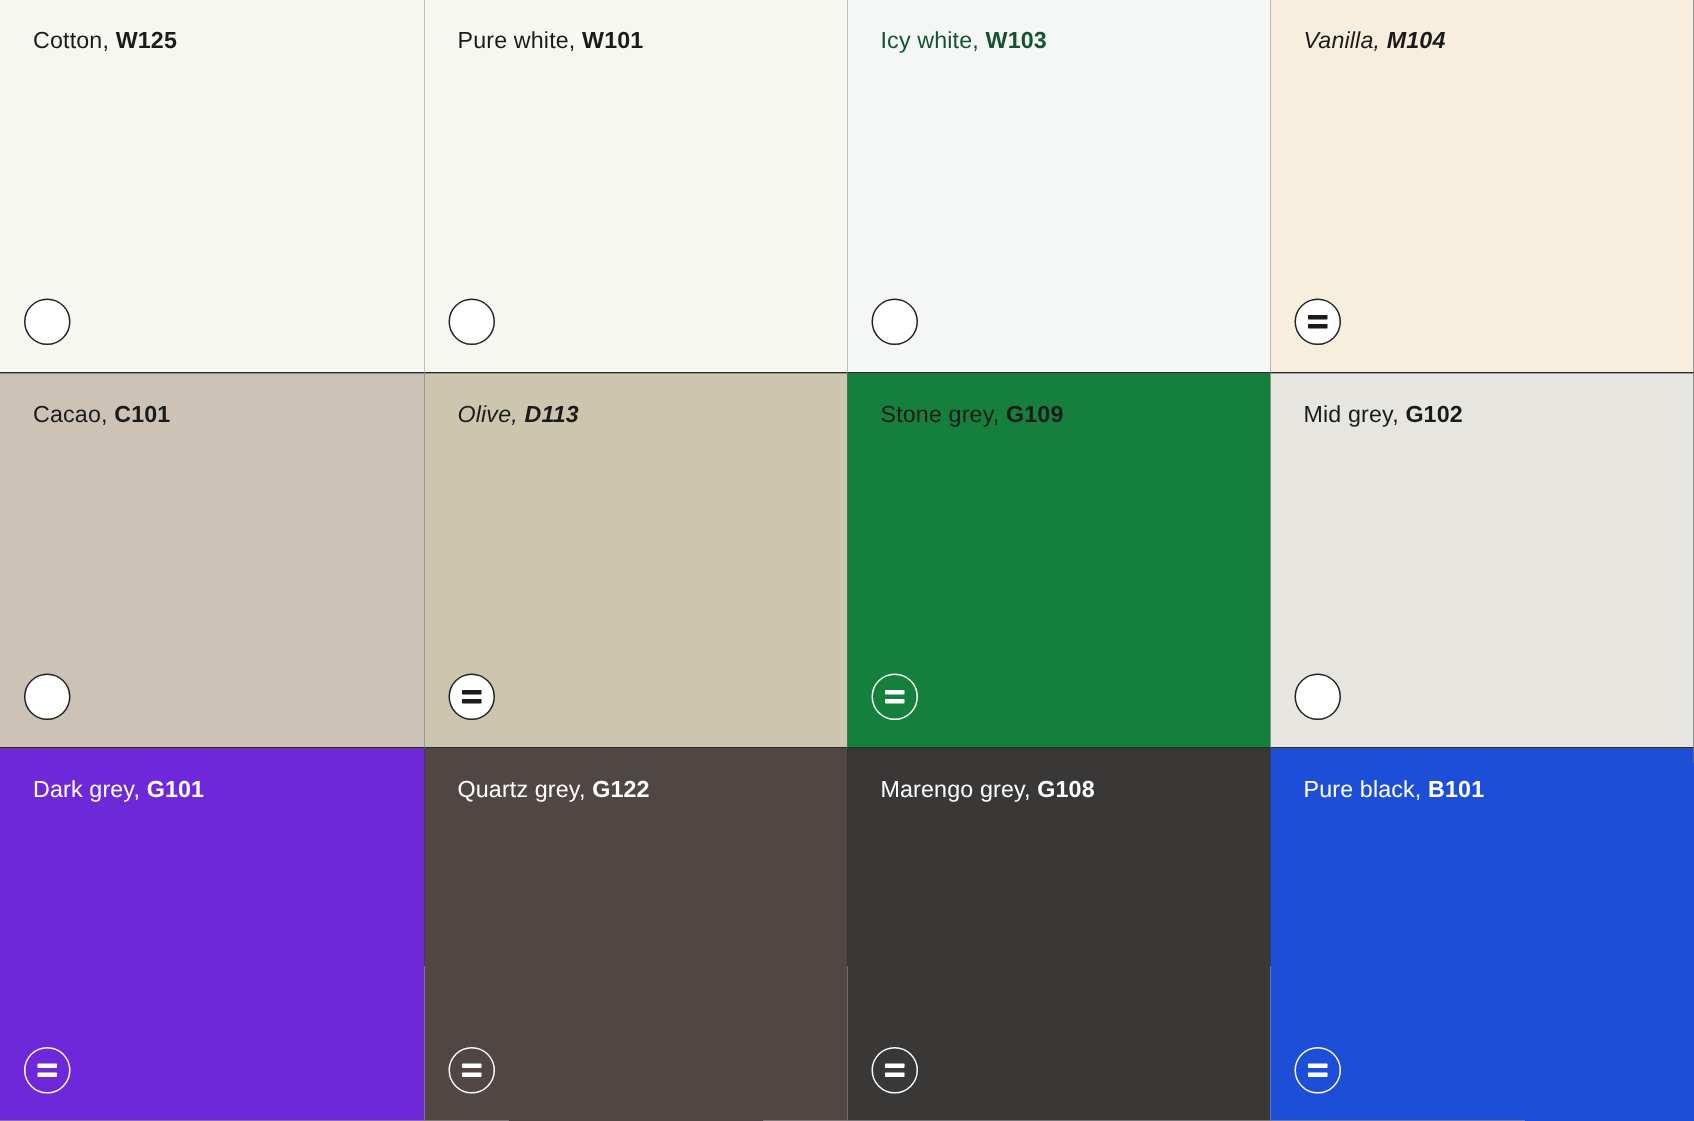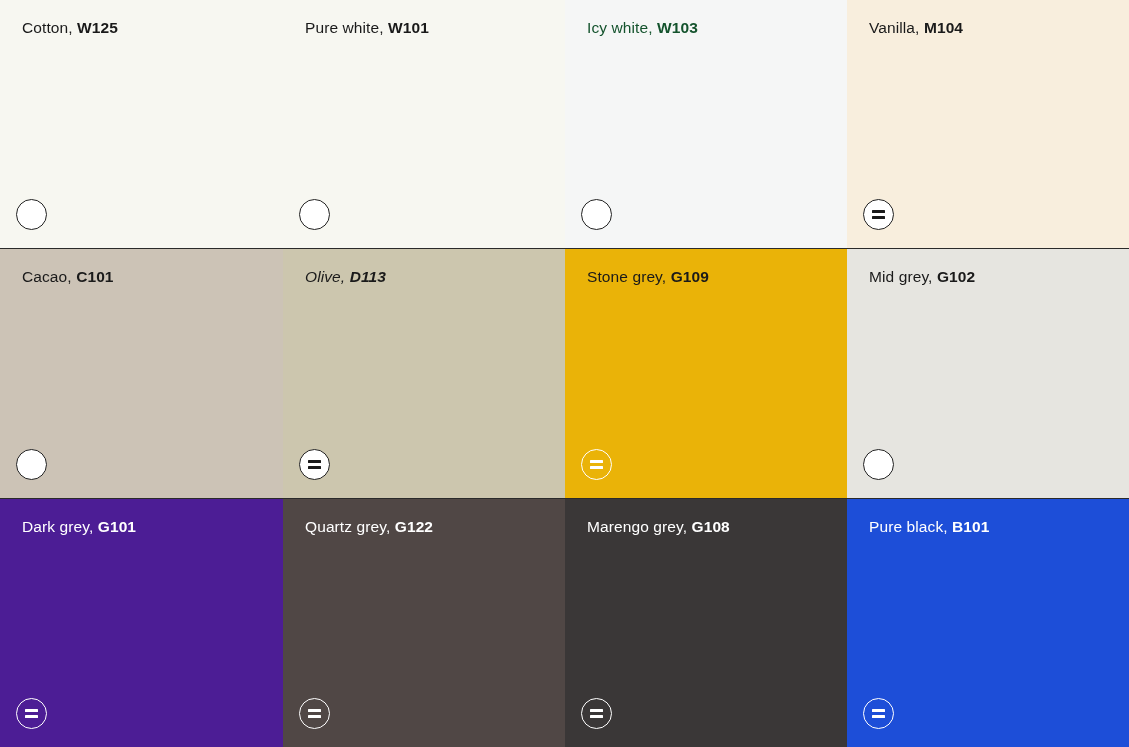--- a/index.html
+++ b/index.html
@@ -106,50 +106,50 @@
       <div class="swatch-badge filled-plain"></div>
     </div>
     <div class="swatch" style="background: rgb(247, 247, 241);">
       <div class="swatch-label" style="color: rgb(26, 26, 26); text-align: right;"><span class="name">Pure white,</span> <span class="code">W101</span></div>
       <div class="swatch-badge filled-plain"></div>
     </div>
     <div class="swatch" style="background: rgb(245, 246, 246);">
       <div class="swatch-label" style="color: #14532d;"><span class="name">Icy white,</span> <span class="code">W103</span></div>
       <div class="swatch-badge filled-plain"></div>
     </div>
-    <div class="swatch" style="background: rgb(248, 238, 221);">
+    <div class="swatch" style="background: rgb(248, 238, 221); font-style: italic;">
       <div class="swatch-label" style="color: rgb(26, 26, 26);"><span class="name">Vanilla,</span> <span class="code">M104</span></div>
       <div class="swatch-badge filled-equals">
         <span class="bar"></span>
         <span class="bar"></span>
       </div>
     </div>
     <div class="swatch" style="background: rgb(204, 195, 182);">
       <div class="swatch-label" style="color: rgb(26, 26, 26);"><span class="name">Cacao,</span> <span class="code">C101</span></div>
       <div class="swatch-badge filled-plain"></div>
     </div>
     <div class="swatch" style="background: rgb(204, 198, 174); font-style: italic;">
       <div class="swatch-label" style="color: rgb(26, 26, 26);"><span class="name">Olive,</span> <span class="code">D113</span></div>
       <div class="swatch-badge filled-equals">
         <span class="bar"></span>
         <span class="bar"></span>
       </div>
     </div>
-    <div class="swatch" style="background: #eab308;">
+    <div class="swatch" style="background: #15803d;">
       <div class="swatch-label" style="color: rgb(26, 26, 26);"><span class="name">Stone grey,</span> <span class="code">G109</span></div>
       <div class="swatch-badge outline-equals">
         <span class="bar"></span>
         <span class="bar"></span>
       </div>
     </div>
     <div class="swatch" style="background: rgb(230, 229, 224); text-decoration: underline;">
       <div class="swatch-label" style="color: rgb(26, 26, 26);"><span class="name">Mid grey,</span> <span class="code">G102</span></div>
       <div class="swatch-badge filled-plain"></div>
     </div>
-    <div class="swatch row-last" style="background: #4c1d95; text-align: right;">
+    <div class="swatch row-last" style="background: #6d28d9; text-align: right;">
       <div class="swatch-label" style="color: rgb(255, 255, 255);"><span class="name">Dark grey,</span> <span class="code">G101</span></div>
       <div class="swatch-badge outline-equals">
         <span class="bar"></span>
         <span class="bar"></span>
       </div>
     </div>
     <div class="swatch row-last" style="background: rgb(80, 71, 69);">
       <div class="swatch-label" style="color: rgb(255, 255, 255);"><span class="name">Quartz grey,</span> <span class="code">G122</span></div>
       <div class="swatch-badge outline-equals">
         <span class="bar"></span>

